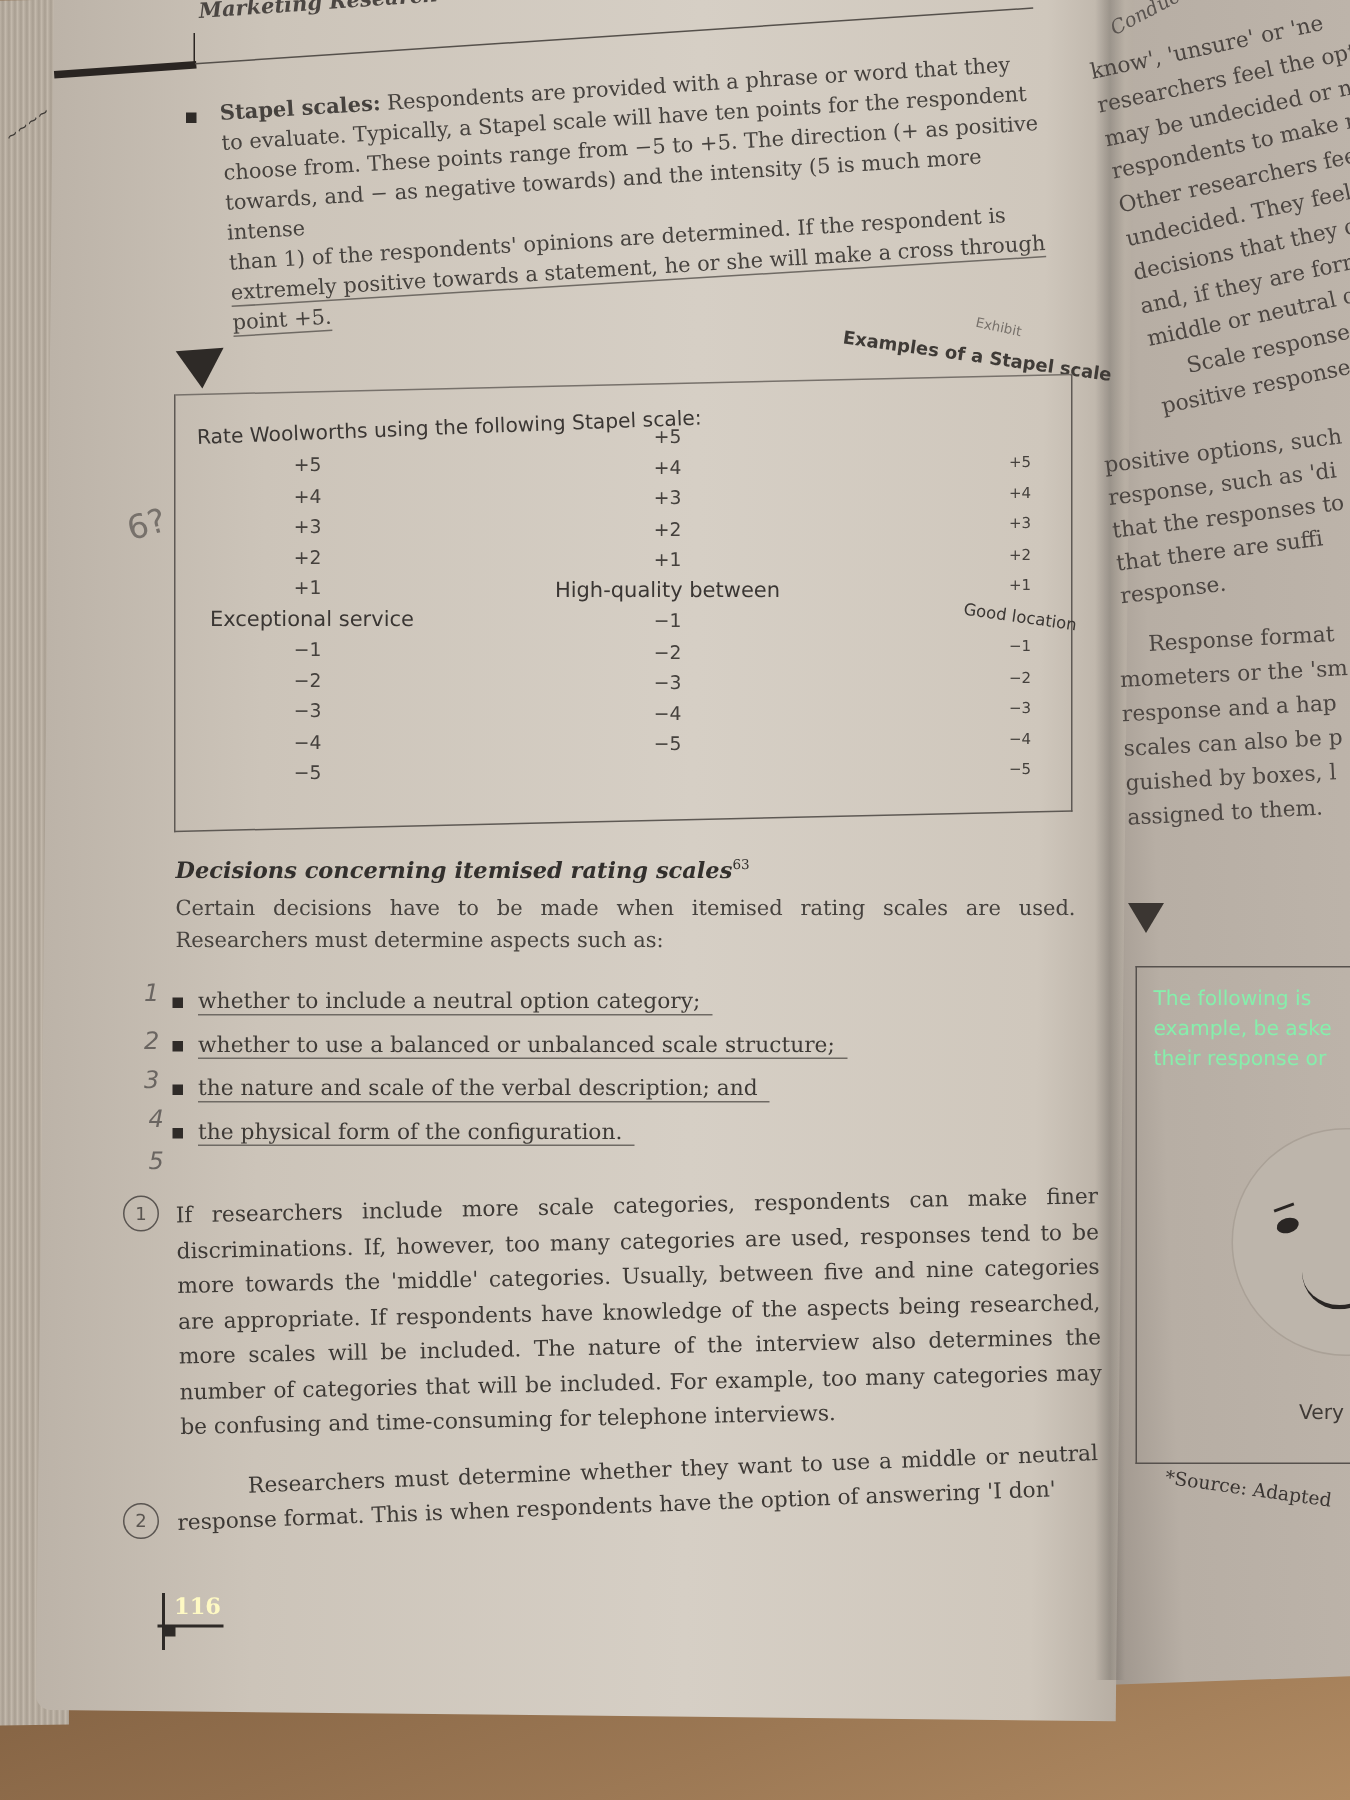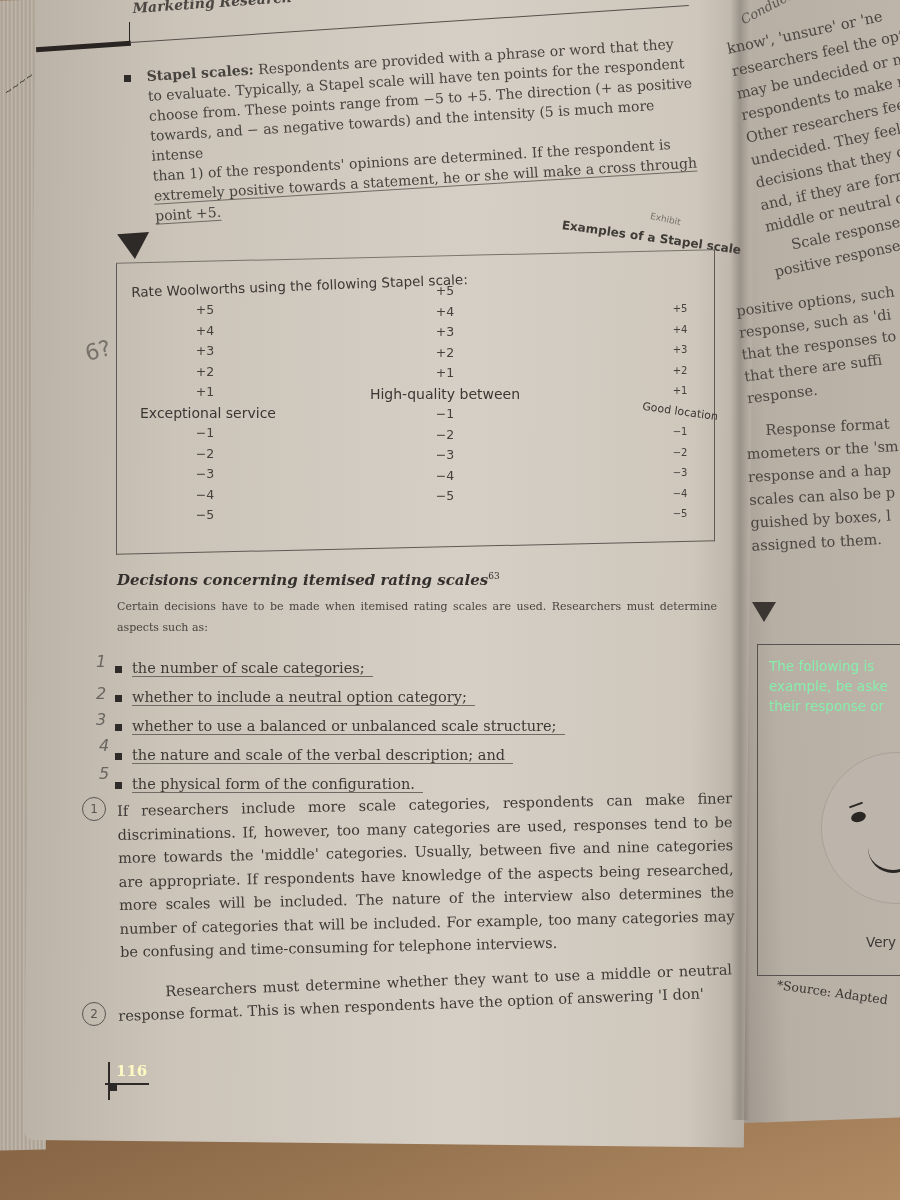--- a/index.html
+++ b/index.html
@@ -92,21 +92,21 @@
   .col-1 { left: 140px; top: 300px; width: 130px; }
   .col-2 { left: 360px; top: 281px; width: 170px; }
   .col-3 { left: 630px; top: 299px; width: 100px; font-size: 10px; }
   .col-3 .val { height: 20.5px; font-size: 10px; }
   .col-3 .lbl { font-size: 11px; transform: rotate(8deg); }
 
   .section-title {
     position: absolute; left: 117px; top: 571px; font-style: italic; font-weight: bold; font-size: 15px; color: #33302d;
   }
   .section-title sup { font-size: 9px; font-weight: normal; font-style: normal; }
-  .intro-para { left: 117px; top: 596px; width: 600px; font-size: 11px; line-height: 21px; text-align: justify; }
+  .intro-para { left: 117px; top: 596px; width: 600px; font-size: 14px; line-height: 21px; text-align: justify; }
   .decision-list { position: absolute; left: 115px; top: 654px; list-style: none; margin: 0; padding: 0; }
   .decision-list li {
     font-size: 14.5px; height: 29px; line-height: 29px; color: #3e3a36; white-space: nowrap;
   }
   .decision-list li .txt { border-bottom: 1px solid #6f6a64; padding-right: 8px; }
   .hand-num { position: absolute; font-family: "DejaVu Sans", sans-serif; font-size: 16px; color: #6a6561; font-style: italic; }
 
   .body-para {
     position: absolute; left: 117px; top: 800px; width: 615px; font-size: 14.5px; line-height: 23.5px; color: #3d3935;
     text-align: justify; transform: rotate(-1.2deg); transform-origin: left top;
@@ -242,21 +242,20 @@
     <div class="val">−4</div>
     <div class="val">−5</div>
   </div>
 
   <div class="section-title">
     <span>Decisions concerning itemised rating scales</span><sup>63</sup>
   </div>
   <div class="para intro-para">Certain decisions have to be made when itemised rating scales are used. Researchers must determine aspects such as:</div>
 
   <ul class="decision-list">
-    <li><span class="bullet"></span><span class="txt">the number of scale categories;</span></li>
     <li><span class="bullet"></span><span class="txt">whether to include a neutral option category;</span></li>
     <li><span class="bullet"></span><span class="txt">whether to use a balanced or unbalanced scale structure;</span></li>
     <li><span class="bullet"></span><span class="txt">the nature and scale of the verbal description; and</span></li>
     <li><span class="bullet"></span><span class="txt">the physical form of the configuration.</span></li>
   </ul>
   <span class="hand-num" style="left:96px;top:652px;">1</span>
   <span class="hand-num" style="left:96px;top:684px;">2</span>
   <span class="hand-num" style="left:96px;top:710px;">3</span>
   <span class="hand-num" style="left:99px;top:736px;">4</span>
   <span class="hand-num" style="left:99px;top:764px;">5</span>

